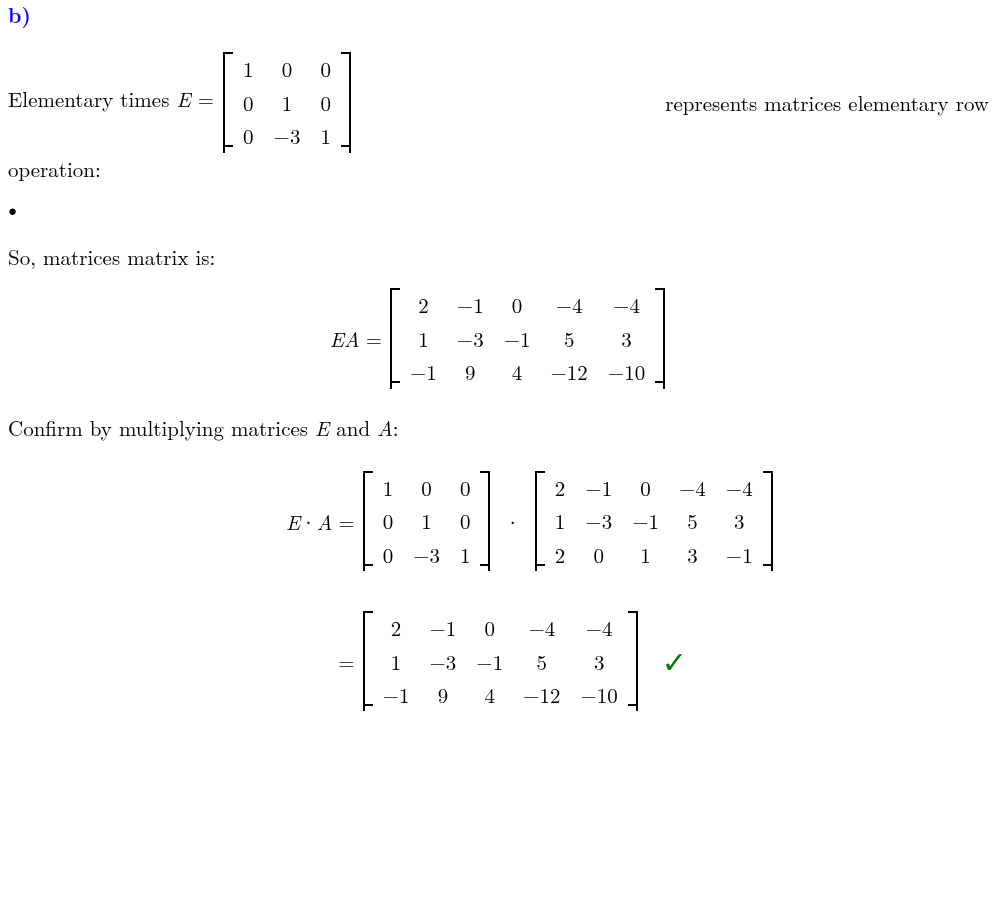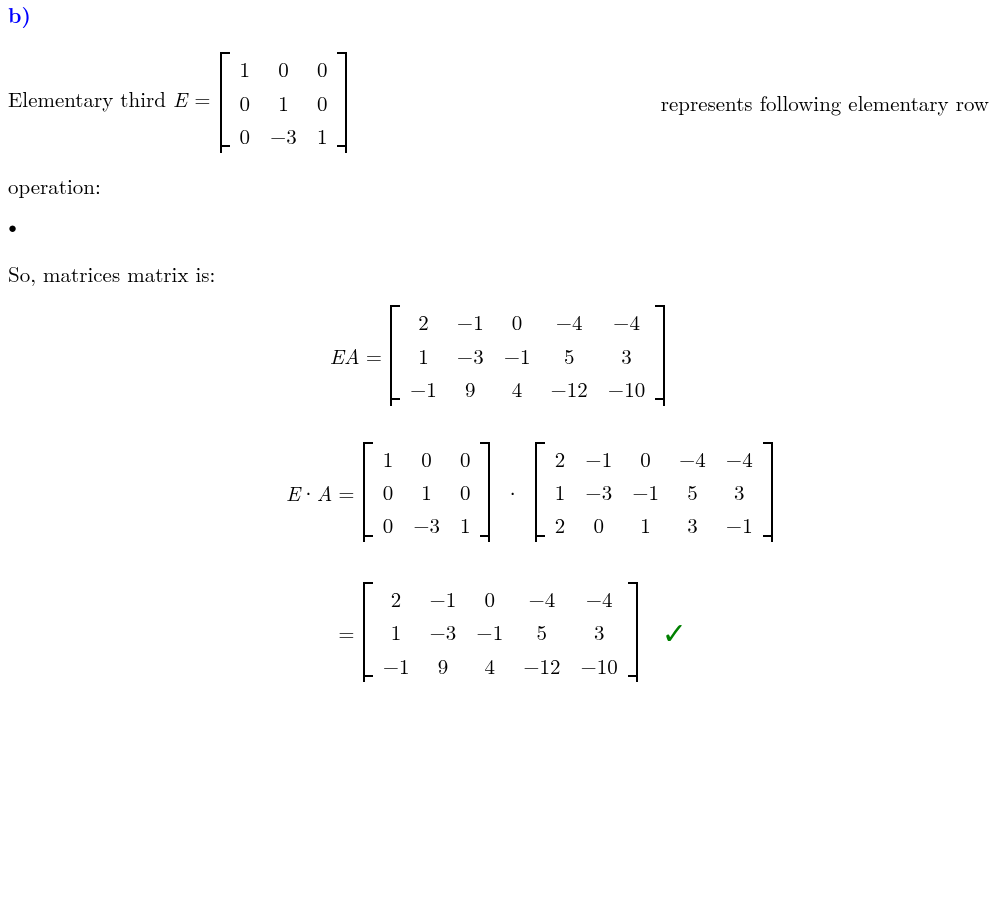--- a/index.html
+++ b/index.html
@@ -26,21 +26,21 @@
     text-align: justify;
   }
   .para.first {
     display: flex;
     flex-wrap: wrap;
     align-items: center;
     justify-content: space-between;
   }
   .line1-left { white-space: nowrap; }
   .line1-right { white-space: nowrap; }
-  .line2-full { width: 100%; margin-top: 18px; }
+  .line2-full { width: 100%; margin-top: 1px; }
   .italic { font-style: italic; font-family: "Latin Modern Roman", Georgia, serif; }
   .bullet-row {
     display: flex;
     align-items: baseline;
     margin-bottom: 22px;
     margin-top: 4px;
   }
   .bullet-dot {
     font-size: 15px;
     display: inline-block;
@@ -120,21 +120,21 @@
 </style>
 </head>
 <body>
 
 <div class="content">
 
   <div class="part-label">b)</div>
 
   <div class="para first">
     <span class="line1-left">
-      <span>Elementary third </span>
+      <span>Elementary times </span>
       <span class="italic">E</span>
       <span> = </span>
       <span class="matrix-wrap">
         <span class="bracket left" style="--bh:93px"></span>
         <table class="mat-table">
           <tbody>
               <tr>
                 <td>1</td>
                 <td>0</td>
                 <td>0</td>
@@ -147,21 +147,21 @@
           <tr>
                 <td>0</td>
                 <td>−3</td>
                 <td>1</td>
               </tr>
         </tbody>
           </table>
         <span class="bracket right" style="--bh:93px"></span>
       </span>
     </span>
-    <span class="line1-right"> represents following elementary row</span>
+    <span class="line1-right"> represents matrices elementary row</span>
     <span class="line2-full">operation:</span>
   </div>
 
   <div class="bullet-row">
     <span class="bullet-dot">●</span>
   </div>
 
   <div class="para">So, matrices matrix is:</div>
 
   <div class="eq-block">
@@ -195,20 +195,23 @@
                 <td>−12</td>
                 <td>−10</td>
               </tr>
         </tbody>
           </table>
         <span class="bracket right" style="--bh:93px"></span>
       </span>
     </div>
   </div>
 
+  <div class="para">
+    <span>Confirm by multiplying matrices </span><span class="italic">E</span><span> and </span><span class="italic">A</span><span>:</span>
+  </div>
 
   <div class="eq-block">
     <div class="eq-block-aligned">
 
       <div class="aligned-row">
         <span class="lhs-slot">
           <span class="italic">E</span>
           <span> · </span>
           <span class="italic">A</span>
         </span>

